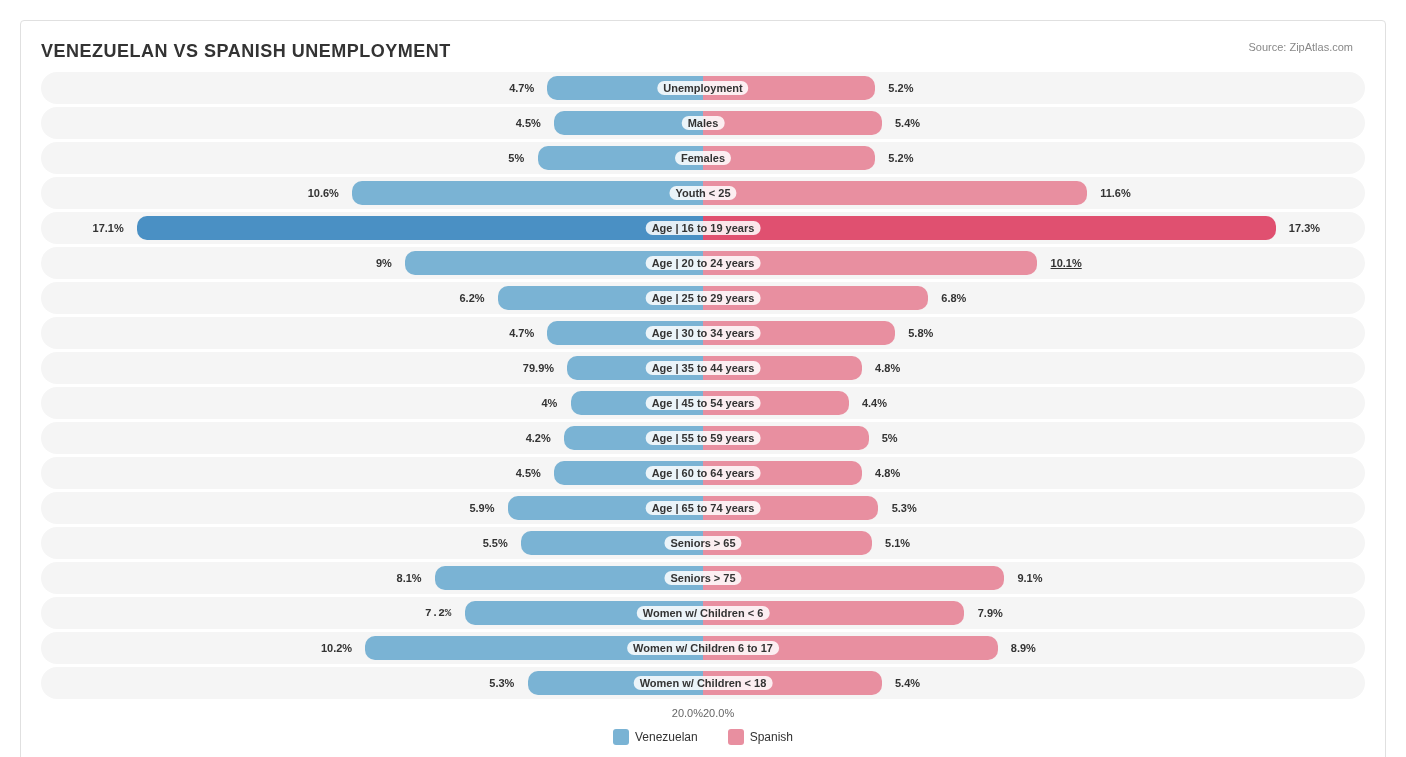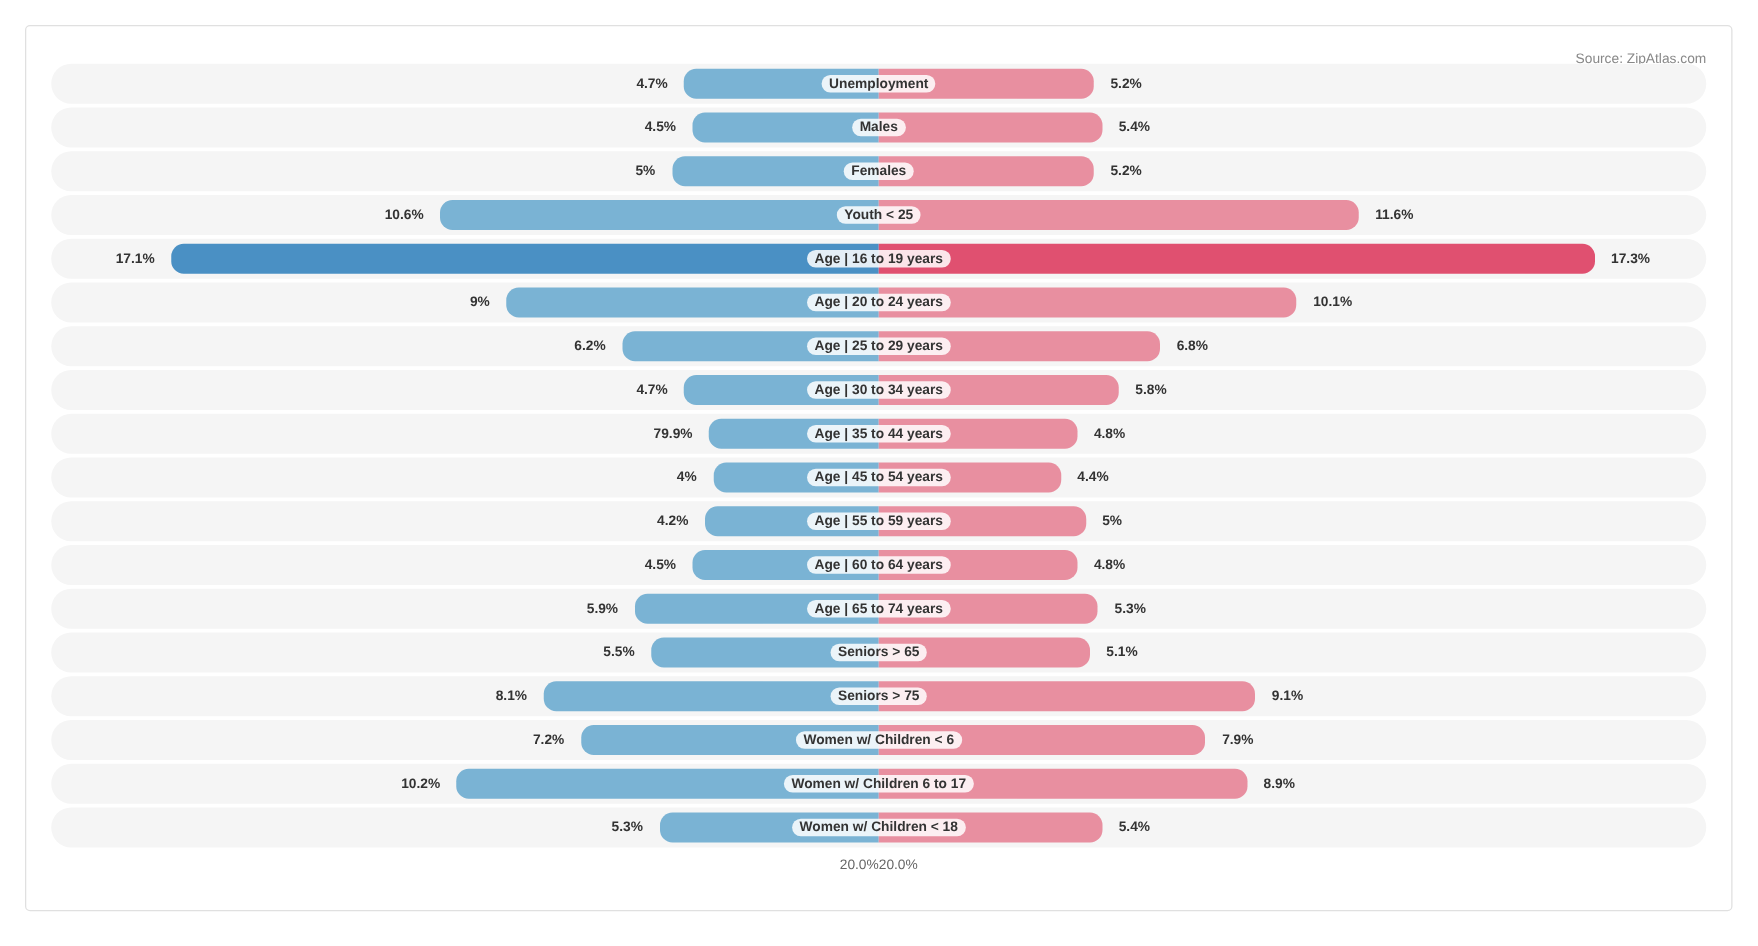--- a/index.html
+++ b/index.html
@@ -21,21 +21,21 @@
       font-size: 18px;
       font-weight: bold;
       color: #333;
       margin-bottom: 6px;
       text-transform: uppercase;
       letter-spacing: 0.5px;
     }
     .source-label {
       position: absolute;
       top: 20px;
-      right: 20px;
+      right: 32px;
       font-size: 11px;
       color: #888;
     }
     .chart-area {
       margin-top: 10px;
     }
     .bar-row {
       display: flex;
       align-items: center;
       margin-bottom: 2px;
@@ -129,20 +129,21 @@
       background: #4a90c4;
     }
     .highlight-row .right-bar {
       background: #e05070;
     }
   </style>
 </head>
 <body>
 
 <div class="chart-container">
+  <div class="chart-title">VENEZUELAN VS SPANISH UNEMPLOYMENT</div>
   <div class="source-label">Source: ZipAtlas.com</div>
 
   <div class="chart-area" id="chart-area">
 
   <div class="bar-row" style="margin-bottom: 3px;">
         <div class="left-bar" style="width: 11.75%;"></div>
         <div class="right-bar" style="width: 13%;"></div>
         <div class="center-label">Unemployment</div>
         <div class="left-value" style="margin-right: 12.75%;">4.7%</div>
         <div class="right-value" style="margin-left: 14%;">5.2%</div>
@@ -173,21 +174,21 @@
         <div class="right-bar" style="width: 43.25%; background: rgb(224, 80, 112);"></div>
         <div class="center-label">Age | 16 to 19 years</div>
         <div class="left-value" style="margin-right: 43.75%;">17.1%</div>
         <div class="right-value" style="margin-left: 44.25%;">17.3%</div>
       </div>
       <div class="bar-row" style="margin-bottom: 3px;">
         <div class="left-bar" style="width: 22.5%;"></div>
         <div class="right-bar" style="width: 25.25%;"></div>
         <div class="center-label">Age | 20 to 24 years</div>
         <div class="left-value" style="margin-right: 23.5%;">9%</div>
-        <div class="right-value" style="margin-left: 26.25%;">10.1%</div>
+        <div class="right-value" style="margin-left: 26.25%; text-decoration: underline;">10.1%</div>
       </div>
       <div class="bar-row" style="margin-bottom: 3px;">
         <div class="left-bar" style="width: 15.5%;"></div>
         <div class="right-bar" style="width: 17%;"></div>
         <div class="center-label">Age | 25 to 29 years</div>
         <div class="left-value" style="margin-right: 16.5%;">6.2%</div>
         <div class="right-value" style="margin-left: 18%;">6.8%</div>
       </div>
       <div class="bar-row" style="margin-bottom: 3px;">
         <div class="left-bar" style="width: 11.75%;"></div>
@@ -242,21 +243,21 @@
         <div class="left-bar" style="width: 20.25%;"></div>
         <div class="right-bar" style="width: 22.75%;"></div>
         <div class="center-label">Seniors &gt; 75</div>
         <div class="left-value" style="margin-right: 21.25%;">8.1%</div>
         <div class="right-value" style="margin-left: 23.75%;">9.1%</div>
       </div>
       <div class="bar-row" style="margin-bottom: 3px;">
         <div class="left-bar" style="width: 18%;"></div>
         <div class="right-bar" style="width: 19.75%;"></div>
         <div class="center-label">Women w/ Children &lt; 6</div>
-        <div class="left-value" style="margin-right: 19%;">7.2%</div>
+        <div class="left-value" style="margin-right: 19%; font-family: Liberation Mono, monospace;">7.2%</div>
         <div class="right-value" style="margin-left: 20.75%;">7.9%</div>
       </div>
       <div class="bar-row" style="margin-bottom: 3px;">
         <div class="left-bar" style="width: 25.5%;"></div>
         <div class="right-bar" style="width: 22.25%;"></div>
         <div class="center-label">Women w/ Children 6 to 17</div>
         <div class="left-value" style="margin-right: 26.5%;">10.2%</div>
         <div class="right-value" style="margin-left: 23.25%;">8.9%</div>
       </div>
       <div class="bar-row" style="margin-bottom: 3px;">
@@ -266,13 +267,23 @@
         <div class="left-value" style="margin-right: 14.25%;">5.3%</div>
         <div class="right-value" style="margin-left: 14.5%;">5.4%</div>
       </div>
     </div>
 
   <div class="axis-row">
     <span>20.0%</span>
     <span>20.0%</span>
   </div>
 
+  <div class="legend">
+    <div class="legend-item">
+      <div class="legend-swatch" style="background:#7ab3d4;"></div>
+      <span>Venezuelan</span>
+    </div>
+    <div class="legend-item">
+      <div class="legend-swatch" style="background:#e88fa0;"></div>
+      <span>Spanish</span>
+    </div>
+  </div>
 </div>
 
 </body></html>

